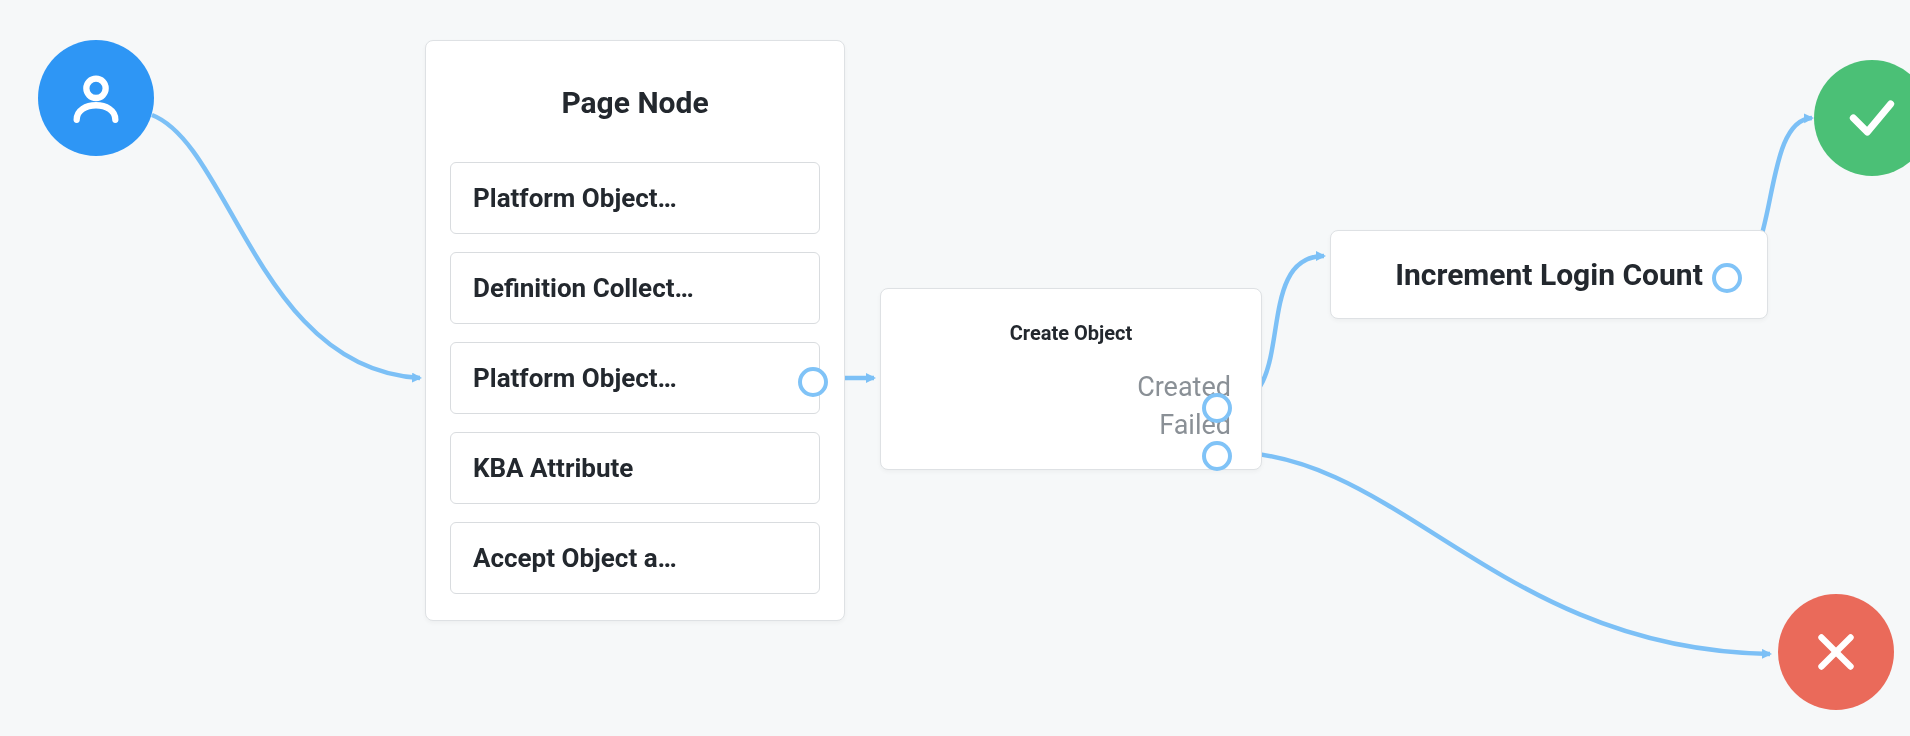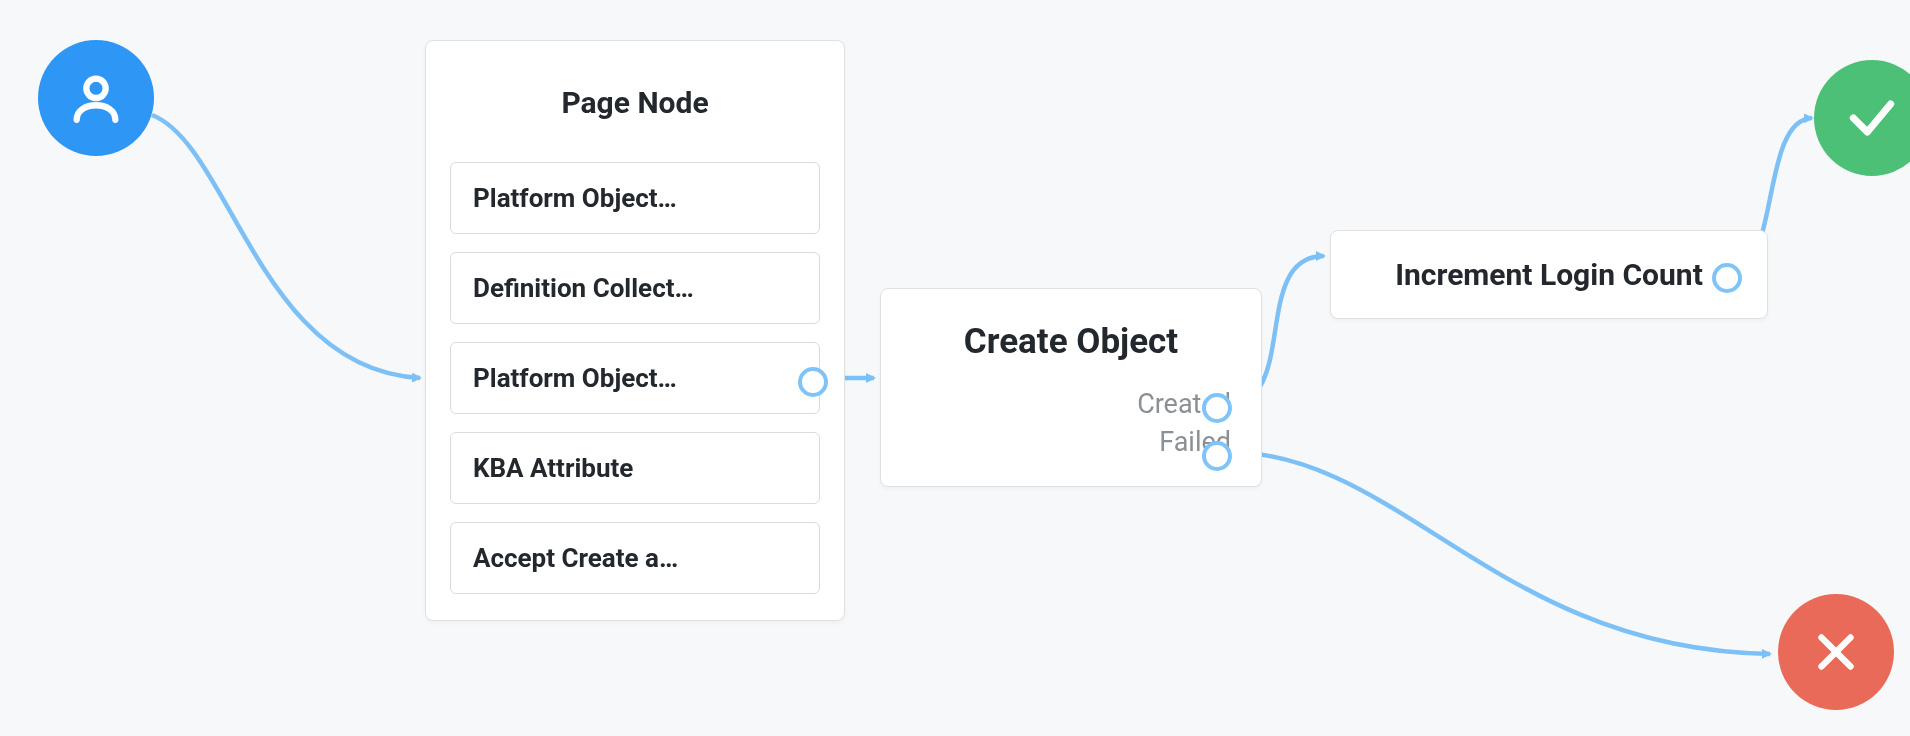--- a/index.html
+++ b/index.html
@@ -10,21 +10,21 @@
   .success{background:#4bc076;color:#fff;}
   .fail{background:#ea6a5a;color:#fff;}
   
   .panel{position:absolute;background:#fff;border:1.5px solid #dee1e4;border-radius:8px;box-shadow:0 2px 4px rgba(0,0,0,0.04);}
   .page-node{left:425px;top:40px;width:370px;padding:24px 24px 26px 24px;}
   .page-node h2{margin:20px 0 42px 0;text-align:center;font-size:30px;font-weight:700;}
   .step{border:1.5px solid #d9dcdf;border-radius:6px;padding:20px 22px;margin-bottom:18px;font-size:26px;font-weight:700;white-space:nowrap;overflow:hidden;text-overflow:ellipsis;cursor:pointer;}
   .step:last-child{margin-bottom:0;}
   
   .create-obj{left:880px;top:288px;width:320px;padding:32px 30px 22px 30px;}
-  .create-obj h2{margin:0 0 26px 0;text-align:center;font-size:35px;font-weight:700;}
+  .create-obj h2{margin:0 0 26px 0;text-align:center;font-size:20px;font-weight:700;}
   .outcome{font-size:27px;color:#8a9096;text-align:right;margin:6px 0;}
   
   .incr{left:1330px;top:218px;width:380px;padding:26px 28px;margin-top:12px;}
   .incr h2{margin:0;text-align:center;font-size:30px;font-weight:700;white-space:nowrap;}
   
   .port{position:absolute;width:22px;height:22px;border-radius:50%;background:#fff;border:4px solid #80c3f7;}
   
   svg.conn{position:absolute;left:0;top:0;width:1910px;height:736px;pointer-events:none;}
   .wire{fill:none;stroke:#7cc0f6;stroke-width:4.5;}
 </style>
@@ -57,21 +57,21 @@
       <path d="M4 21c0-4 4-6 8-6s8 2 8 6"></path>
     </svg>
   </div>
 
   <div class="panel page-node">
     <h2>Page Node</h2>
     <div class="step">Platform Object…</div>
     <div class="step">Definition Collect…</div>
     <div class="step">Platform Object…</div>
     <div class="step">KBA Attribute</div>
-    <div class="step">Accept Create a…</div>
+    <div class="step">Accept Object a…</div>
   </div>
   <div class="port" style="left:798px;top:367px;"></div>
 
   <div class="panel create-obj">
     <h2>Create Object</h2>
     <div class="outcome">Created</div>
     <div class="outcome">Failed</div>
   </div>
   <div class="port" style="left:1202px;top:393px;"></div>
   <div class="port" style="left:1202px;top:441px;"></div>

